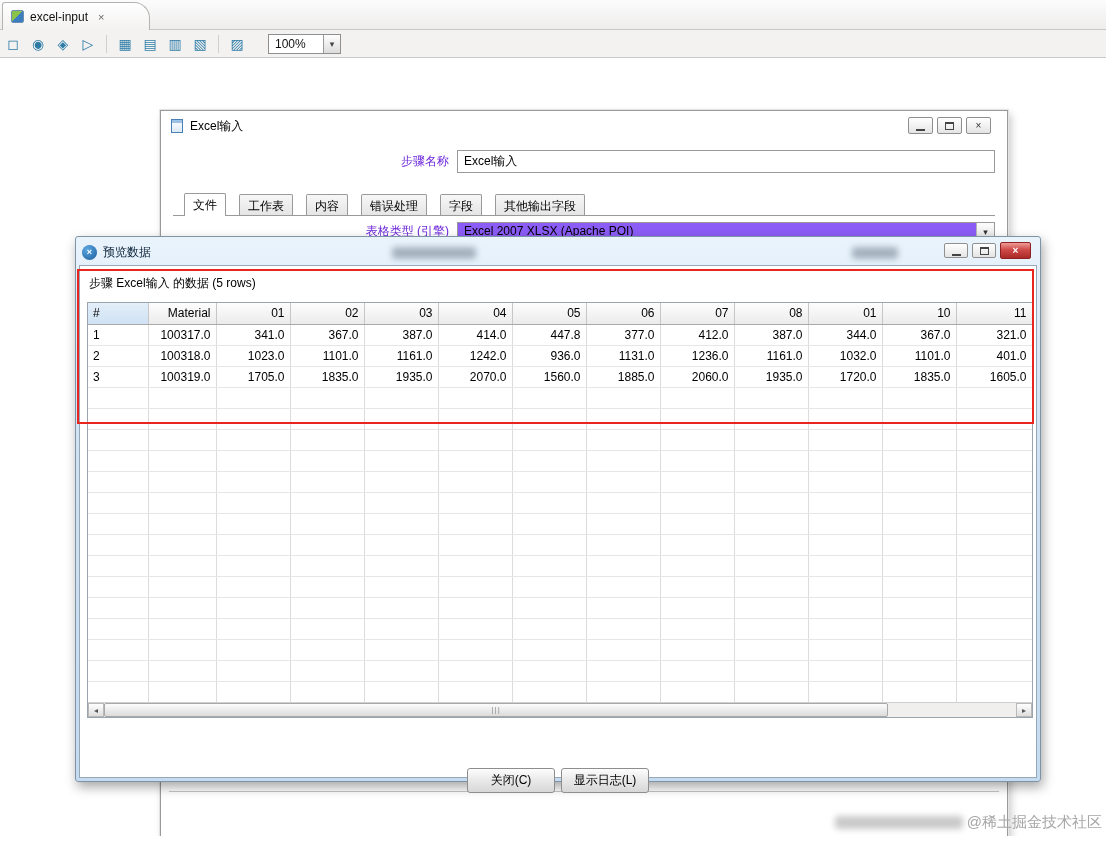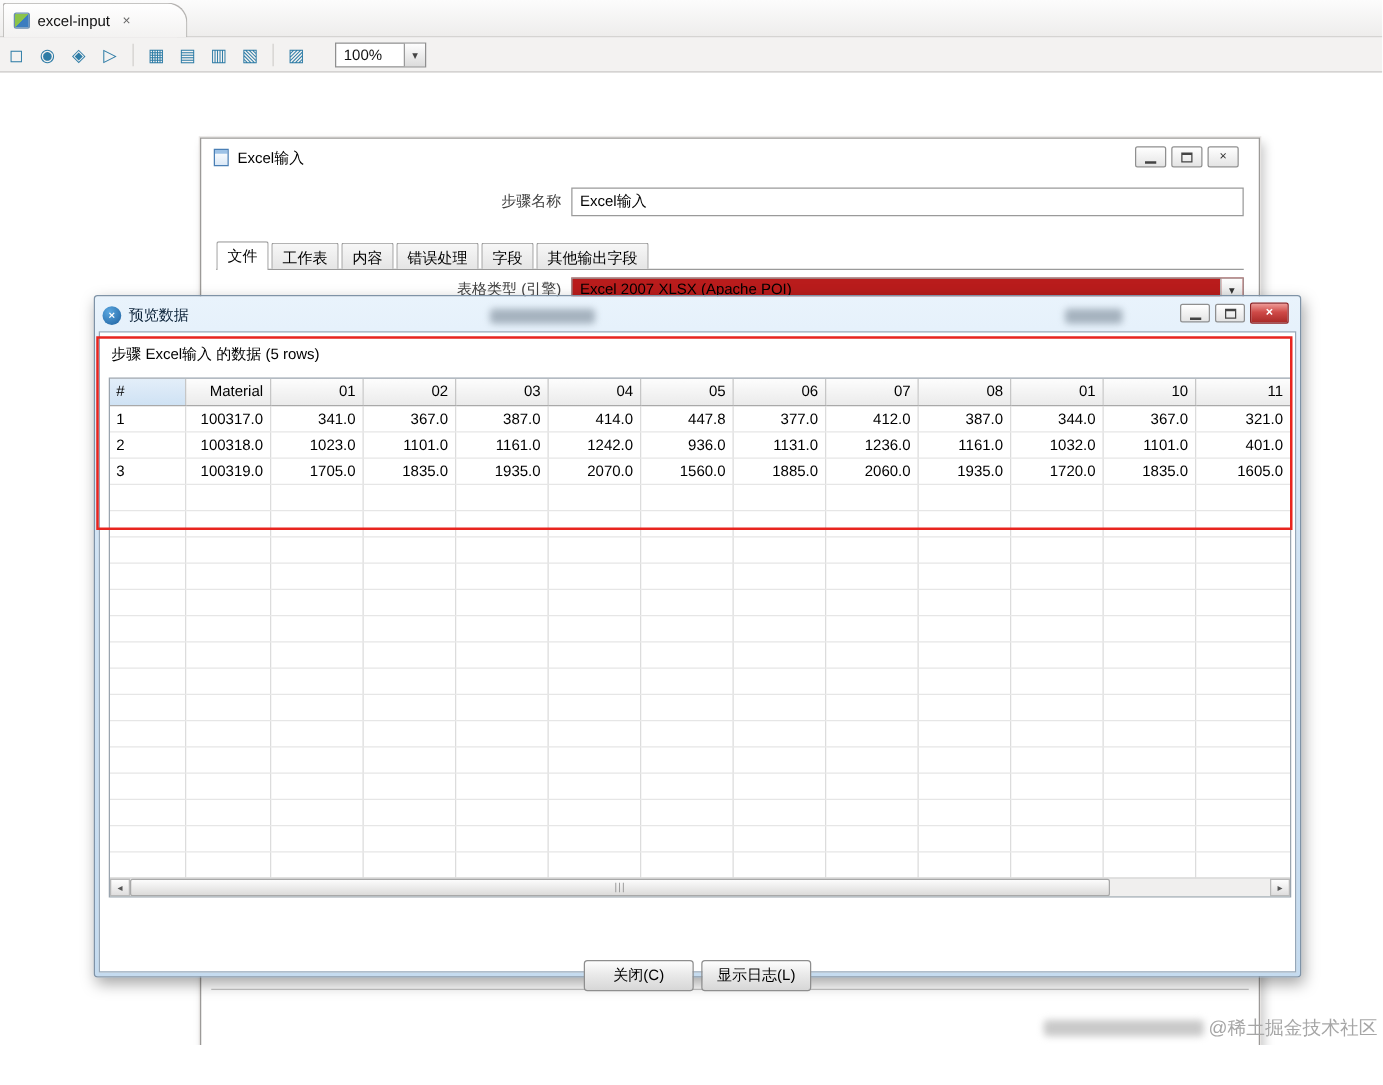--- a/index.html
+++ b/index.html
@@ -46,29 +46,29 @@
   
   .excel-dialog { position:absolute; left:160px; top:110px; width:848px; height:746px; background:#fff;
                   border:1px solid #9c9a98; box-shadow:0 0 0 1px #e6e4e2, 3px 4px 8px rgba(0,0,0,.22); }
   .xd-title { position:absolute; left:0; top:0; right:0; height:30px; display:flex;
               align-items:center; gap:7px; padding:0 10px; cursor:default; }
   .xd-icon { width:12px; height:14px; border:1px solid #4a7fb5;
              background:linear-gradient(#ffffff,#dbe9f7);
              box-shadow:inset 0 3px 0 #9dc2e6; }
   .xd-title-label { font-size:12px; color:#000; }
   .xd-row { position:absolute; left:12px; right:12px; display:flex; align-items:center; }
-  .xd-label { width:284px; text-align:right; padding-right:8px; font-size:12px; color:#404040; }
+  .xd-label { width:284px; text-align:right; padding-right:8px; font-size:12px; color:#6d28d9; }
   .xd-input { flex:1; height:23px; border:1px solid #9a9a9a; padding:0 6px; font-size:12px; background:#fff; }
   .xd-tabs { position:absolute; left:12px; right:12px; top:82px; height:23px;
              border-bottom:1px solid #9a9a9a; display:flex; align-items:flex-end; gap:2px; }
   .xd-tab { height:21px; padding:3px 8px 2px; font-size:12px; color:#000; cursor:pointer;
             border:1px solid #9a9a9a; border-bottom:none; border-radius:2px 2px 0 0;
-            background:linear-gradient(#f7f7f7,#e5e5e5); white-space:nowrap; }
+            background:linear-gradient(#f7f7f7,#e5e5e5); white-space:nowrap;margin-left:11px; }
   .xd-tab.selected { background:#fff; height:23px; margin-bottom:-1px; }
-  .combo { flex:1; height:20px; border:1px solid #9a9a9a; background:#b91c1c; display:flex; cursor:pointer;gap:24px; }
+  .combo { flex:1; height:20px; border:1px solid #9a9a9a; background:#8b5cf6; display:flex; cursor:pointer;gap:24px; }
   .combo-text { flex:1; padding:1px 6px; font-size:12px; white-space:nowrap; overflow:hidden; }
   .combo-arrow { width:18px; background:linear-gradient(#fdfdfd,#e0e0e0); border-left:1px solid #b5b5b5;
                  display:flex; align-items:center; justify-content:center; font-size:9px; color:#333; }
   .xd-sep { position:absolute; left:8px; right:8px; top:680px; height:1px; background:#c6c6c6; }
   .help-btn { position:absolute; left:12px; top:704px; height:26px; min-width:60px; gap:5px; }
   .help-icon { width:14px; height:14px; border-radius:50%; color:#fff; font-size:10px; font-weight:bold;
                background:radial-gradient(circle at 35% 30%,#6fb1e8,#2d6db5);
                display:flex; align-items:center; justify-content:center; }
   .xd-btns { position:absolute; left:0; right:0; top:694px; display:flex; justify-content:center; gap:8px; }
 

